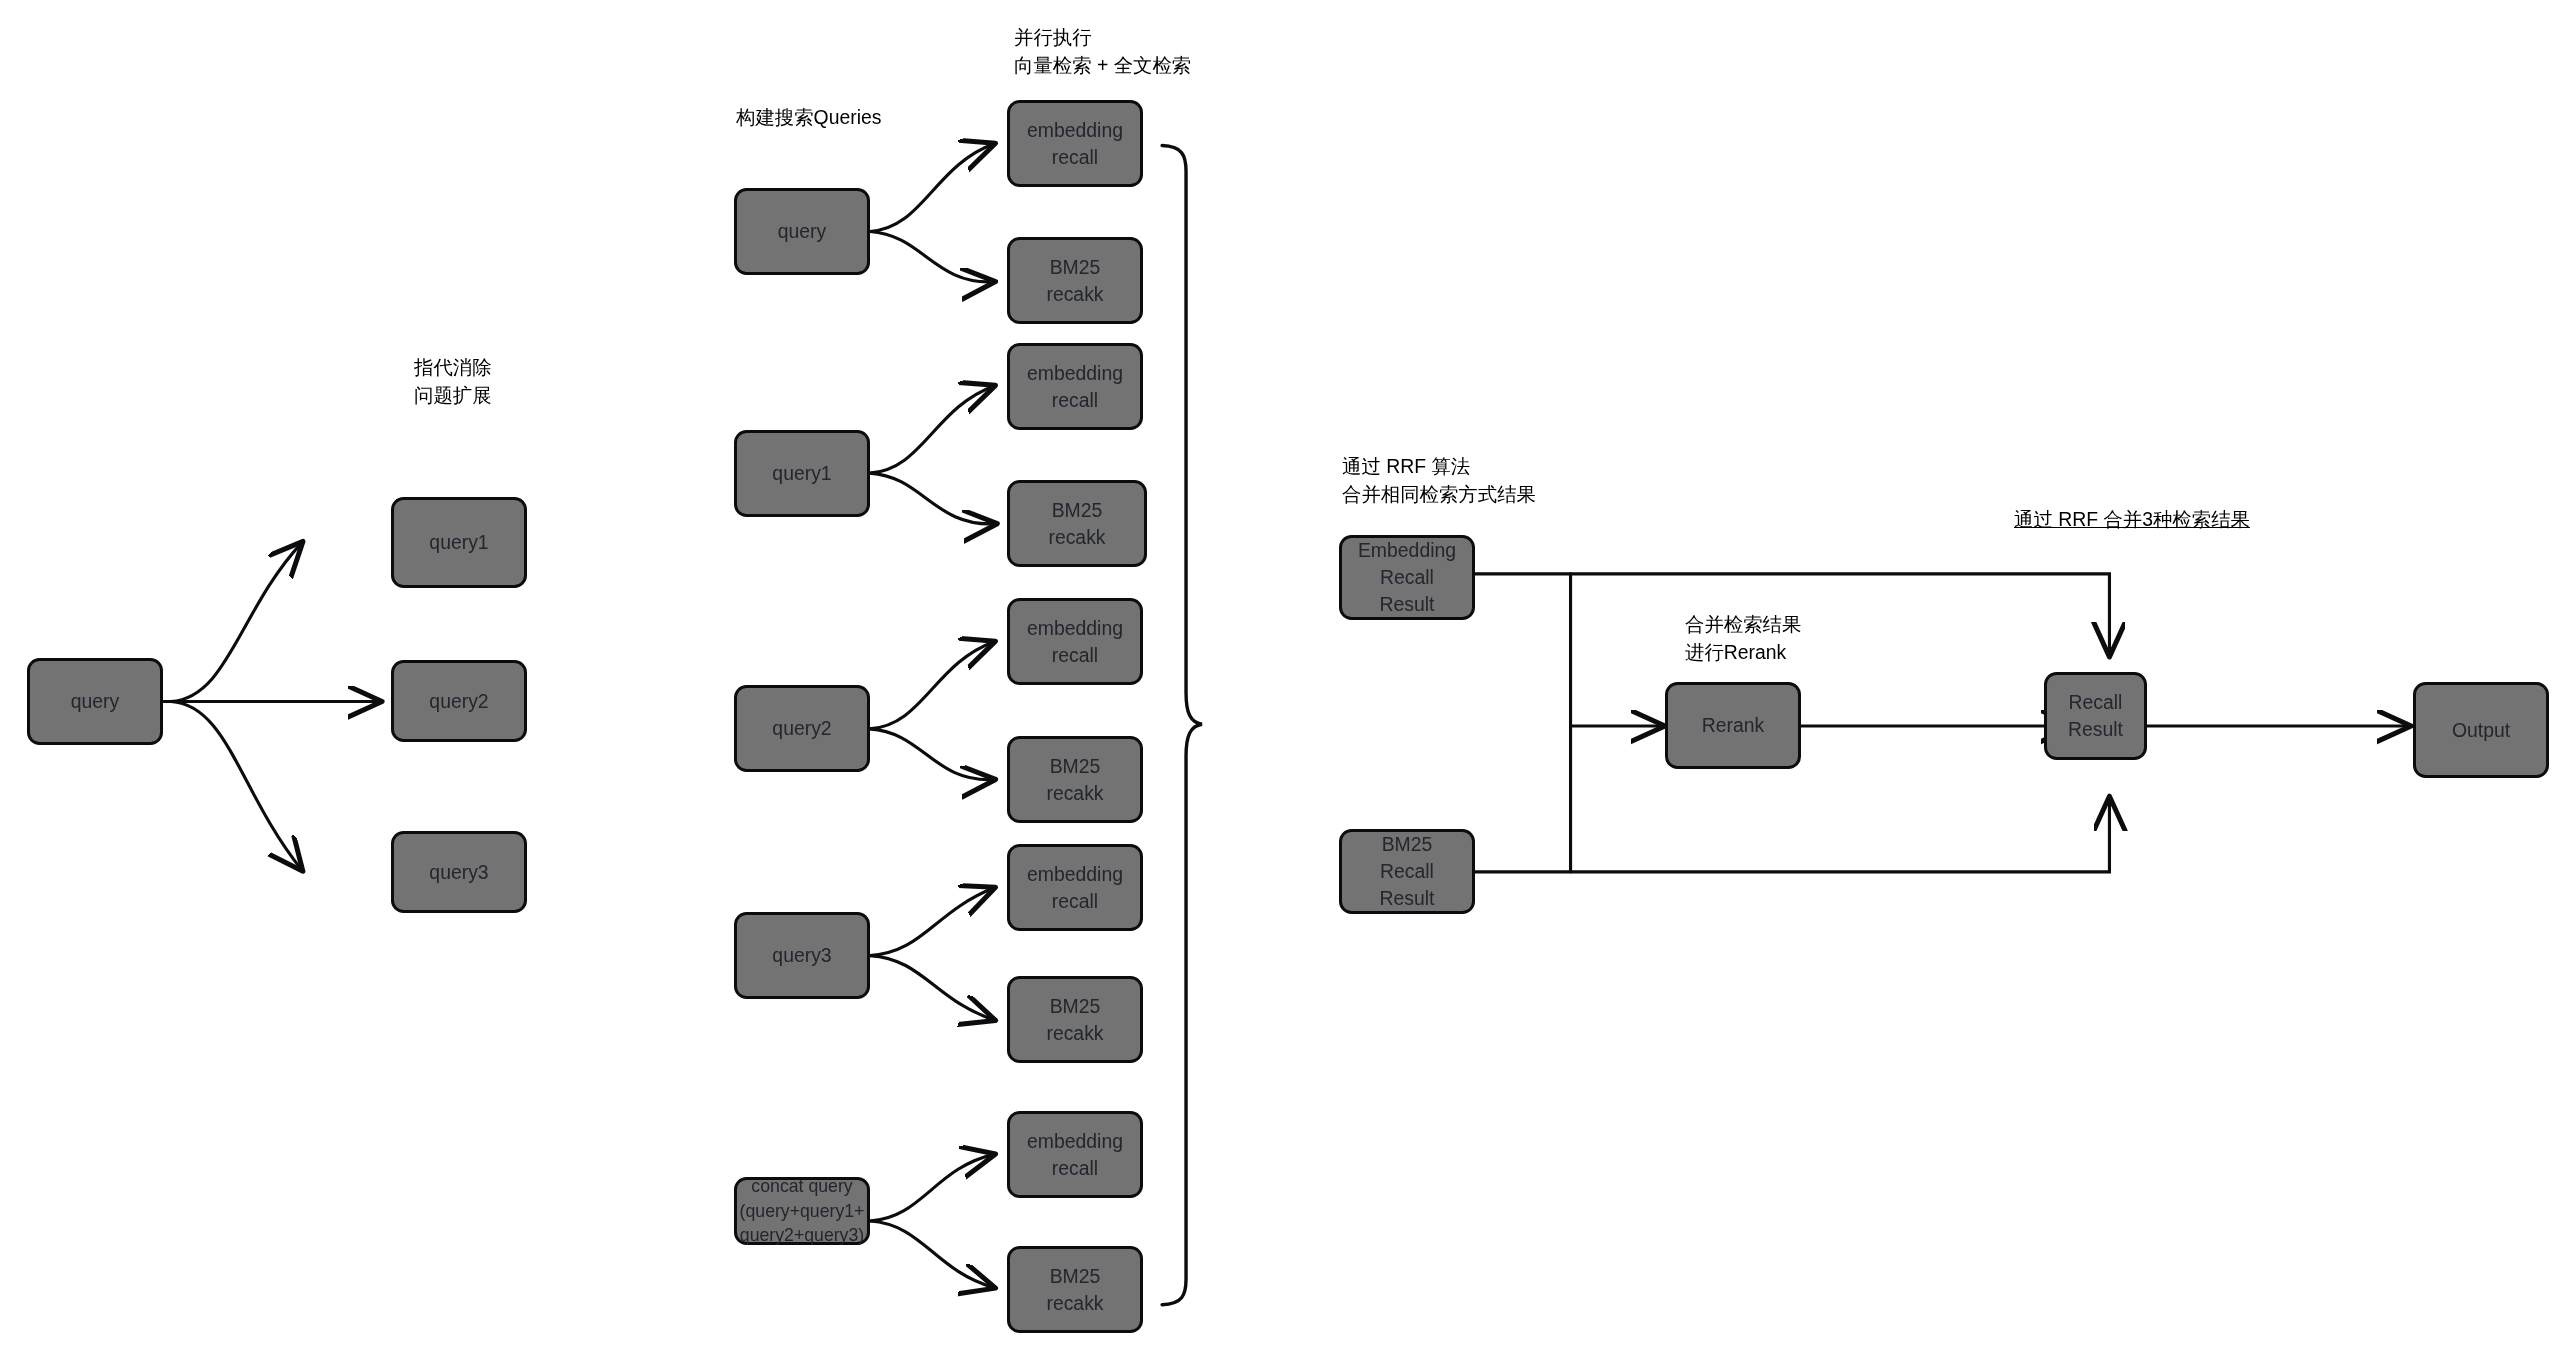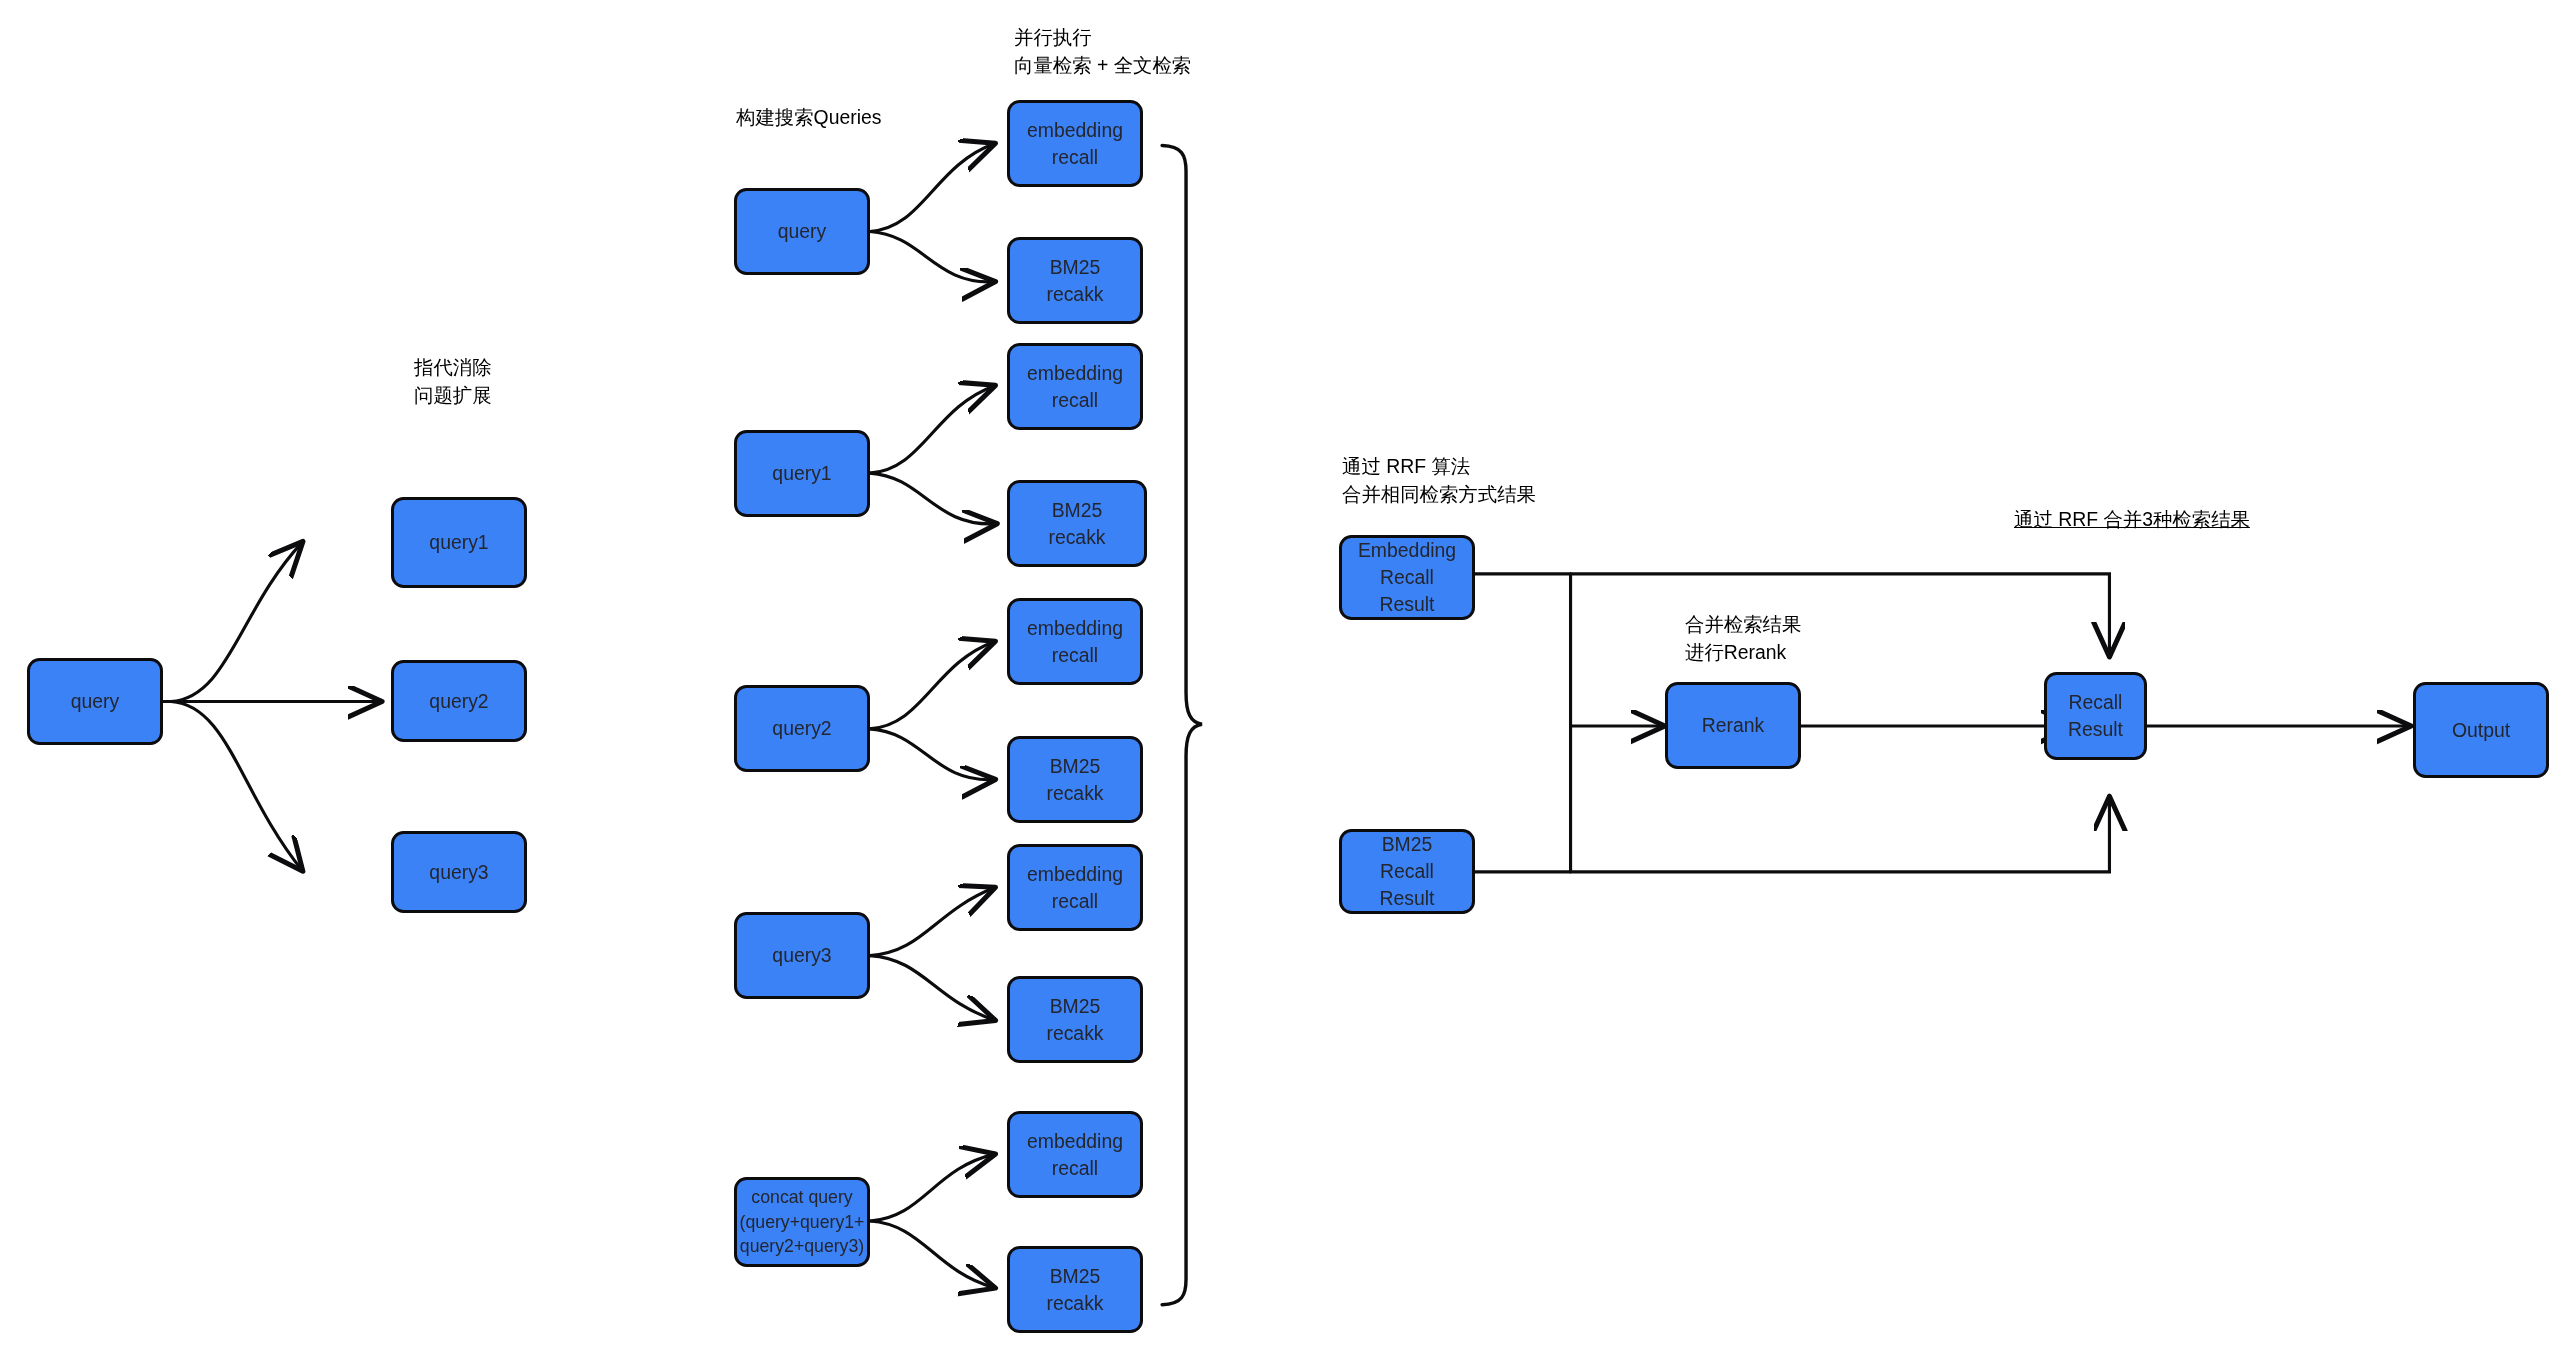--- a/index.html
+++ b/index.html
@@ -21,21 +21,21 @@
     position: absolute;
     left: 0;
     top: 0;
     width: 2576px;
     height: 1354px;
     pointer-events: none;
   }
   .node {
     position: absolute;
     box-sizing: border-box;
-    background: #3b82f6;
+    background: #737373;
     border: 3.4px solid #0c0c0f;
     border-radius: 12.5px;
     display: flex;
     align-items: center;
     justify-content: center;
     text-align: center;
     color: #23262e;
     font-size: 19.4px;
     line-height: 1.38;
     white-space: pre-line;
@@ -146,21 +146,21 @@
 recall</div>
   <div class="node" style="left:1007px; top:736px; width:136px; height:87px;">BM25
 recakk</div>
 
   <div class="node" style="left:734px; top:912px; width:136px; height:87px;">query3</div>
   <div class="node" style="left:1007px; top:844px; width:136px; height:87px;">embedding
 recall</div>
   <div class="node" style="left:1007px; top:976px; width:136px; height:87px;">BM25
 recakk</div>
 
-  <div class="node" style="left:734px; top:1177px; width:136px; height:90px; font-size:17.7px;">concat query
+  <div class="node" style="left:734px; top:1177px; width:136px; height:68px; font-size:17.7px;">concat query
 (query+query1+
 query2+query3)</div>
   <div class="node" style="left:1007px; top:1111px; width:136px; height:87px;">embedding
 recall</div>
   <div class="node" style="left:1007px; top:1246px; width:136px; height:87px;">BM25
 recakk</div>
 
   <div class="node" style="left:1339px; top:535px; width:136px; height:85px;">Embedding
 Recall
 Result</div>

